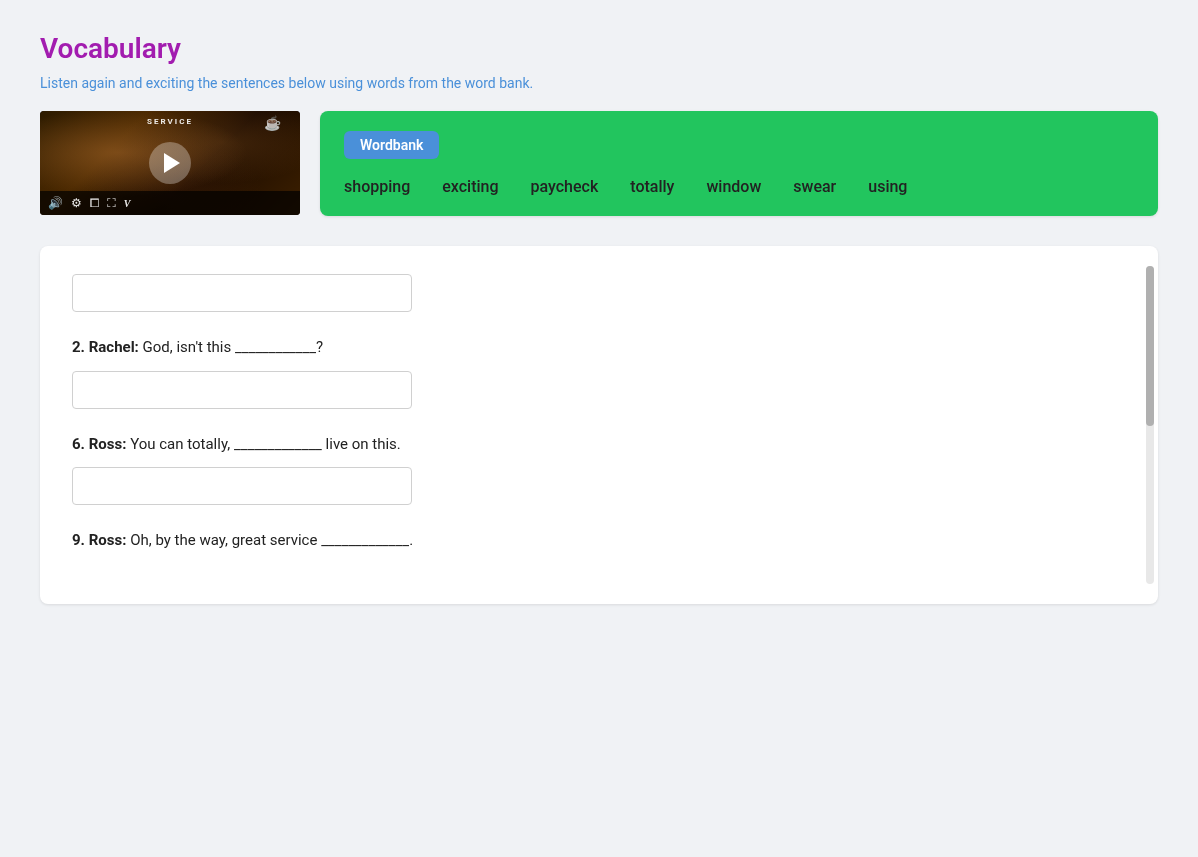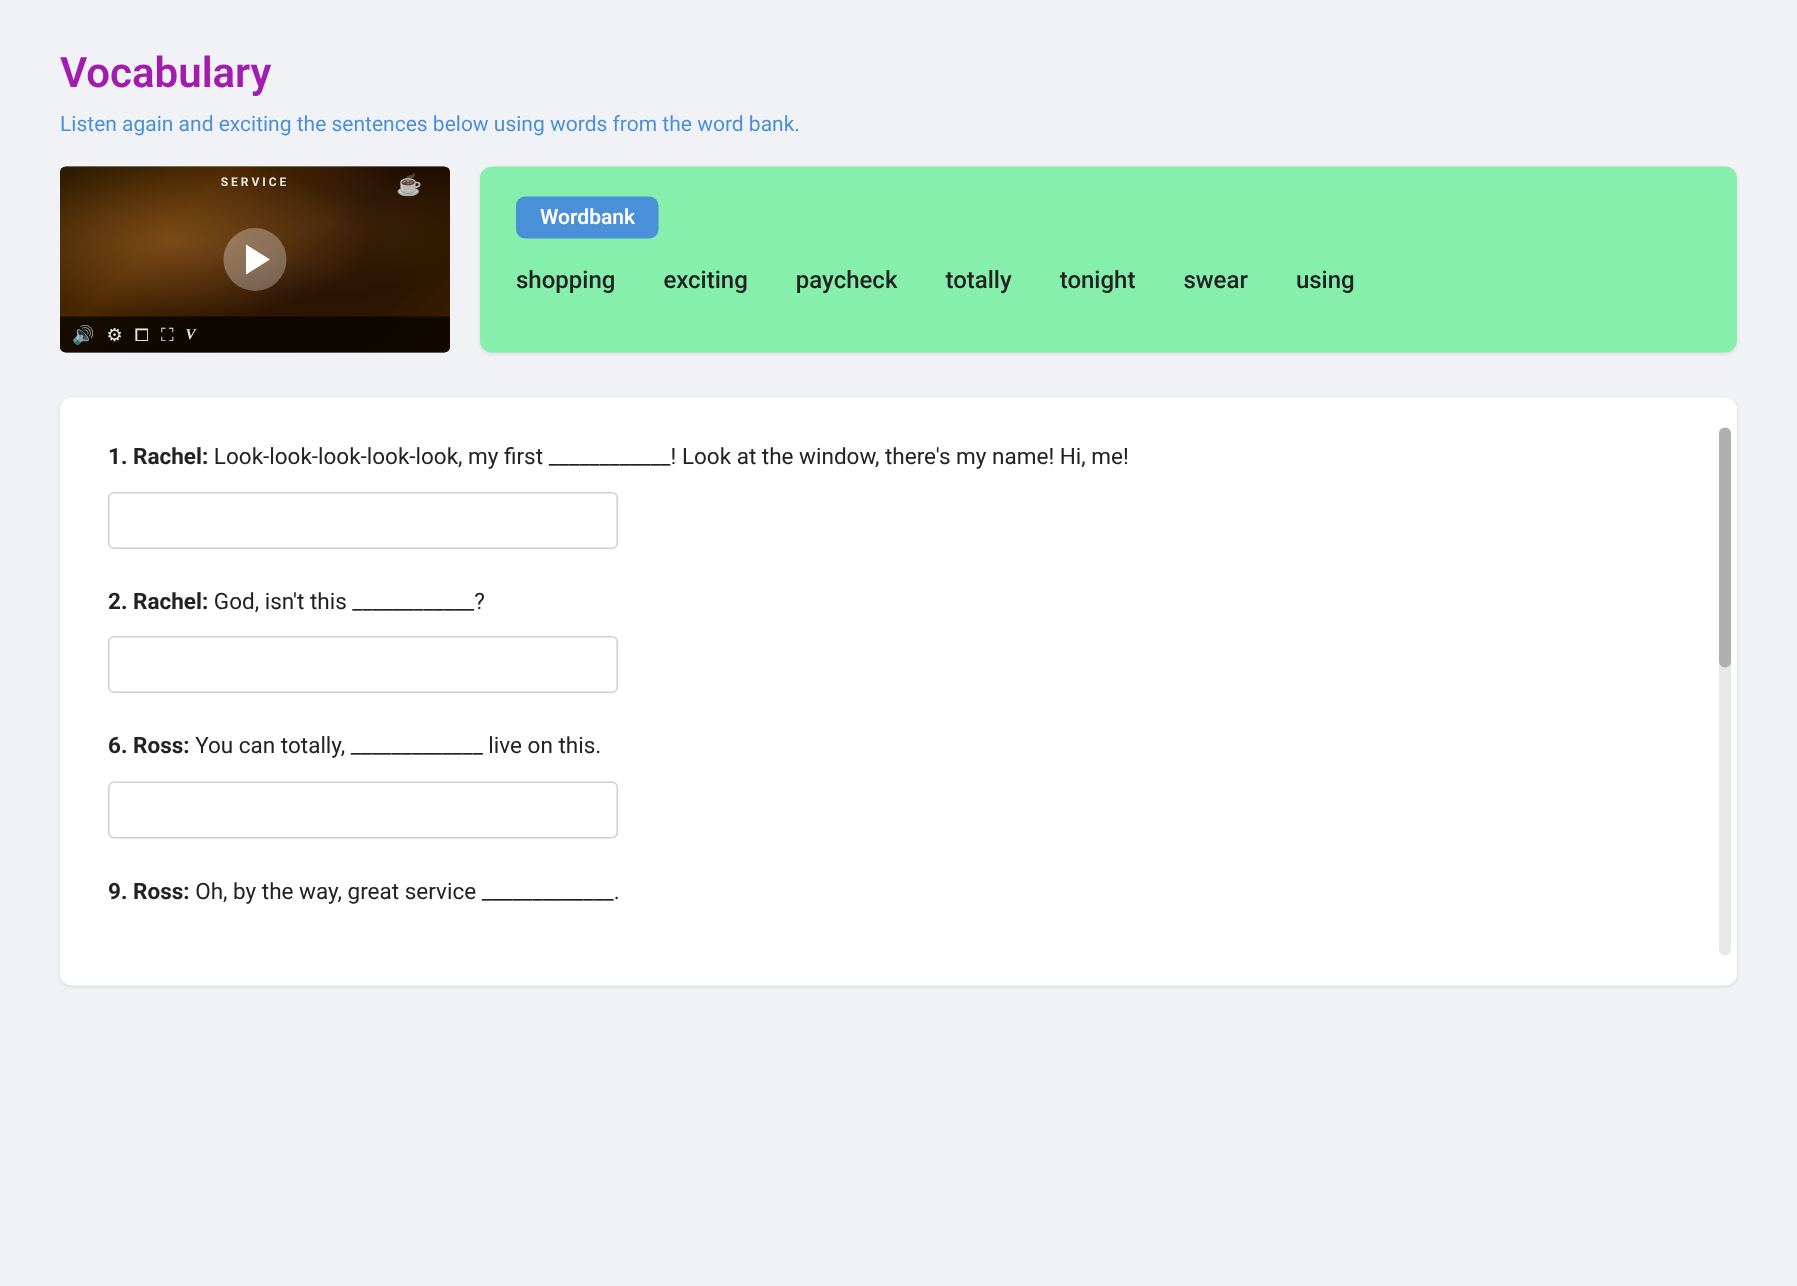--- a/index.html
+++ b/index.html
@@ -36,21 +36,21 @@
 
     .top-section {
       display: flex;
       flex-direction: row;
       gap: 20px;
       margin-bottom: 30px;
     }
 
     .video-container {
       width: 260px;
-      height: 124px;
+      height: 104px;
       background-color: #1a1a2e;
       border-radius: 4px;
       position: relative;
       flex-shrink: 0;
       overflow: hidden;
       text-align: center;
     }
 
     .video-bg {
       width: 100%;
@@ -126,21 +126,21 @@
     }
 
     .control-icon {
       color: white;
       font-size: 12px;
       cursor: pointer;
       opacity: 0.9;
     }
 
     .wordbank-container {
-      background-color: #86efac;
+      background-color: #22c55e;
       border-radius: 8px;
       padding: 20px 24px;
       flex: 1;
       box-shadow: 0 1px 3px rgba(0,0,0,0.1);
     }
 
     .wordbank-badge {
       background-color: #4a90d9;
       color: white;
       padding: 6px 16px;
@@ -247,37 +247,34 @@
       </div>
     </div>
 
     <div class="wordbank-container">
       <div class="wordbank-badge">Wordbank</div>
       <div class="wordbank-words">
         <span class="wordbank-word">shopping</span>
         <span class="wordbank-word">exciting</span>
         <span class="wordbank-word">paycheck</span>
         <span class="wordbank-word">totally</span>
-        <span class="wordbank-word">tonight</span>
+        <span class="wordbank-word">window</span>
         <span class="wordbank-word">swear</span>
         <span class="wordbank-word">using</span>
       </div>
     </div>
 
   </div>
 
   <div class="exercises-container">
     <div class="scrollbar">
       <div class="scrollbar-thumb"></div>
     </div>
 
     <div class="exercise-item">
-      <p class="exercise-question">
-        <strong>1. Rachel:</strong> Look-look-look-look-look, my first ____________! Look at the window, there's my name! Hi, me!
-      </p>
       <input class="exercise-input" type="text" placeholder="" style="">
     </div>
 
     <div class="exercise-item">
       <p class="exercise-question">
         <strong>2. Rachel:</strong> God, isn't this ____________?
       </p>
       <input class="exercise-input" type="text" placeholder="" style="">
     </div>
 

